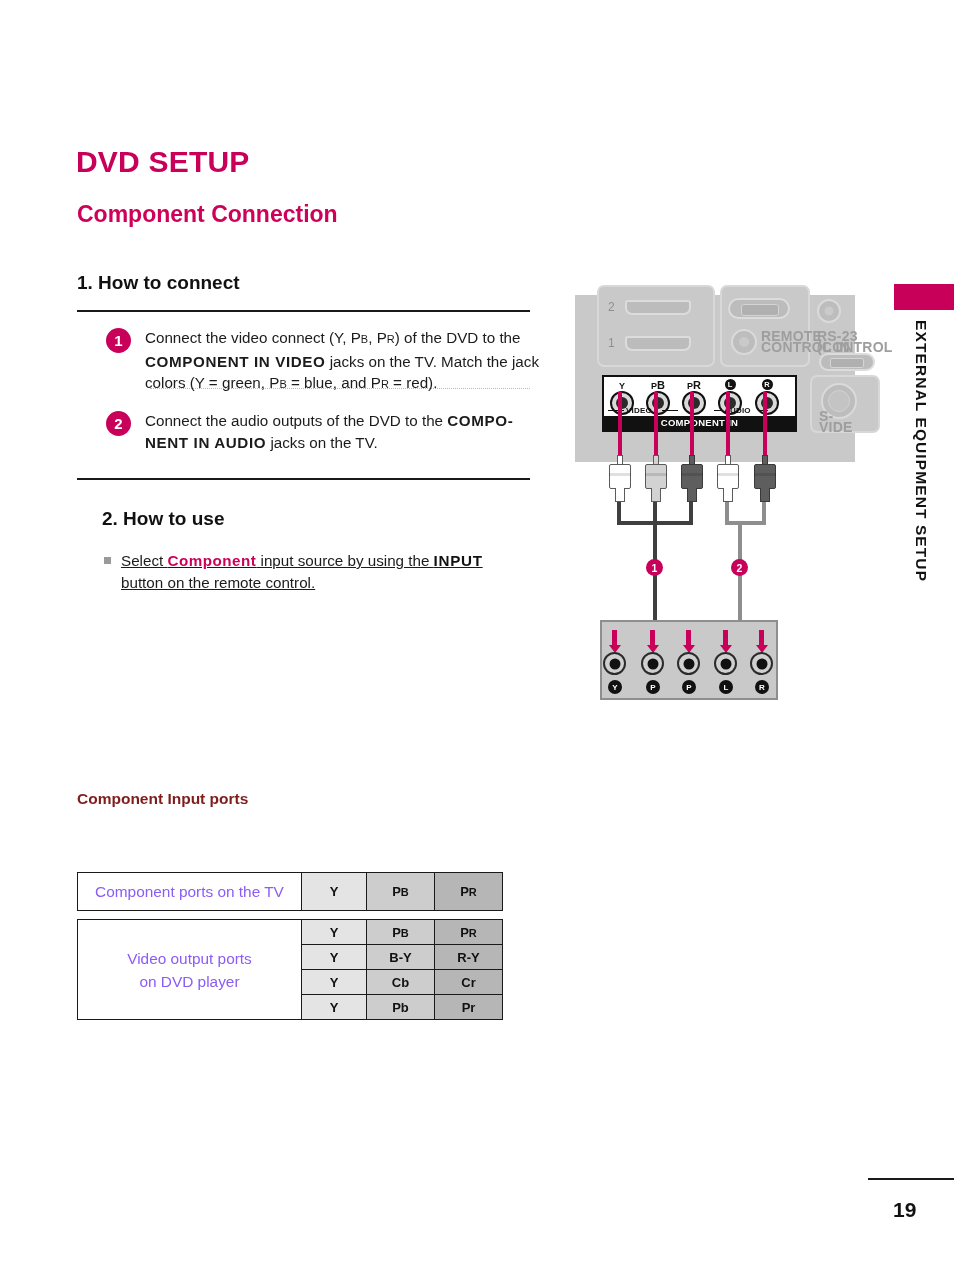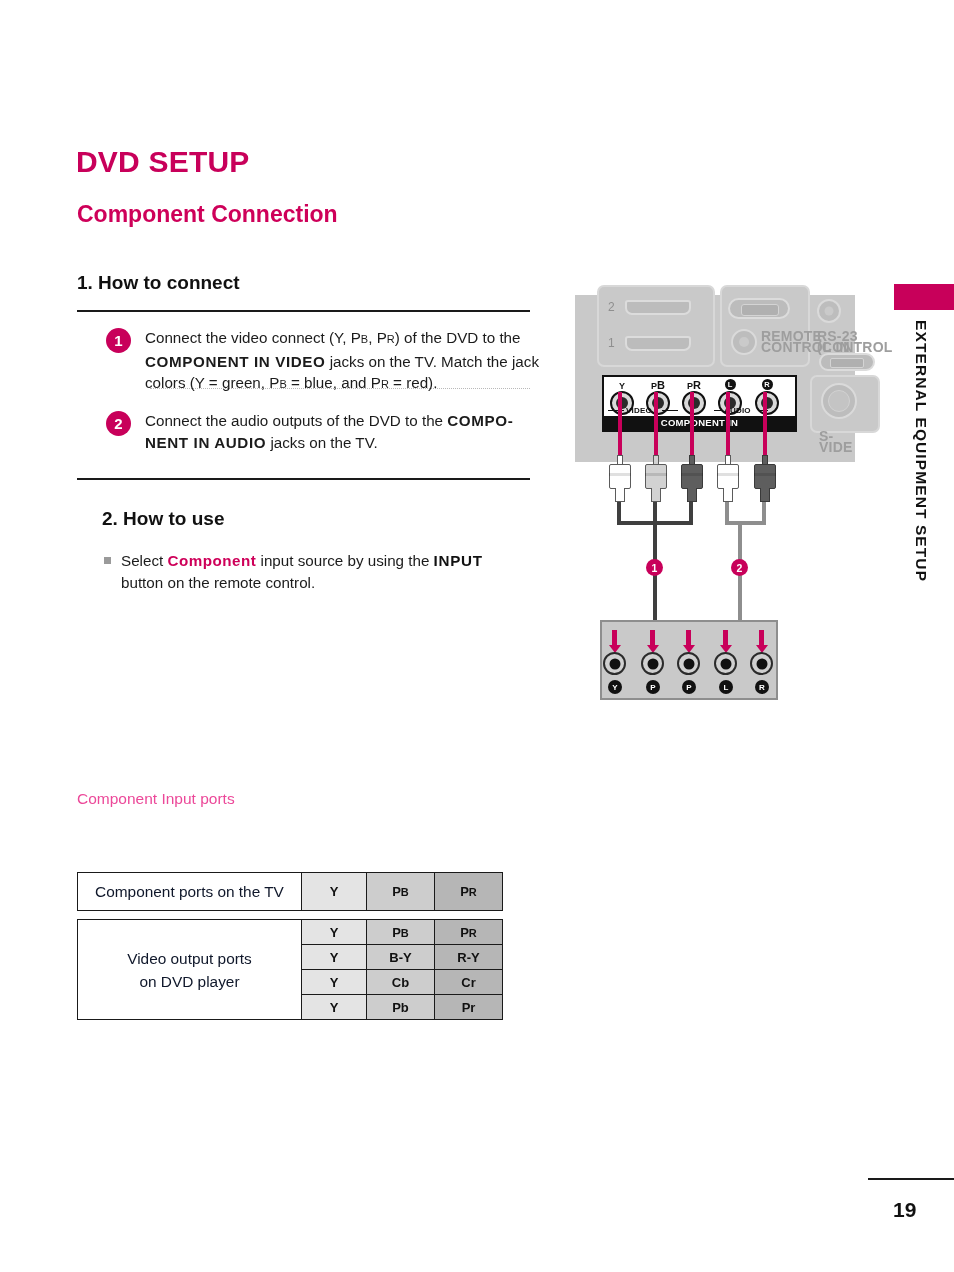--- a/index.html
+++ b/index.html
@@ -65,35 +65,35 @@
   }
   .bullet-tx {
     margin-left: 10px; font-size: 15.2px; line-height: 21.5px; color: #1b1b1b;
   }
   .magenta-b { color: #ce0059; font-weight: bold; letter-spacing: .5px; }
   .black-b { font-weight: bold; letter-spacing: .7px; color: #111; }
 
   
   .cip-title {
     position: absolute; left: 77px; top: 790px;
-    font-size: 15.5px; font-weight: normal; color: #ec4899;
+    font-size: 15.5px; font-weight: bold; color: #7f1d1d;
   }
   .cip-sub {
     position: absolute; left: 77px; top: 815px;
     font-size: 14.6px; font-weight: bold; color: #1b1b1b;
   }
 
   
   .tbl { position: absolute; border-collapse: collapse; }
   .tbl td {
     border: 1.4px solid #1a1a1a;
     text-align: center; vertical-align: middle;
   }
   .lbl-cell {
-    font-size: 15.4px; color: #0f172a; padding: 7px 10px;
+    font-size: 15.4px; color: #8b5cf6; padding: 7px 10px;
     line-height: 23px;
   }
   .c1 { background: #e4e4e4; }
   .c2 { background: #cdcdcd; }
   .c3 { background: #b6b6b6; }
   .val-cell { font-size: 13px; font-weight: bold; color: #111; }
 
   
   .side-tab {
     position: absolute; left: 894px; top: 284px;
@@ -288,21 +288,21 @@
     <div class="step-text">
       <span>Connect the audio outputs of the DVD to the </span><span class="b">COMPO-NENT IN AUDIO</span><span> jacks on the TV.</span>
     </div>
   </div>
 
   <div class="h3-use">2. How to use</div>
 
   <div class="bullets">
     <div class="bullet-row">
       <div class="bullet-sq"></div>
-      <div class="bullet-tx" style="width:400px;">
+      <div class="bullet-tx" style="width:400px;text-decoration:underline;">
         <span>Select </span><span class="magenta-b">Component</span><span> input source by using the </span><span class="black-b">INPUT</span><span> button on the remote control.</span>
       </div>
     </div>
   </div>
 
   <div class="cip-title">Component Input ports</div>
 
   <table class="tbl" style="left:77px; top:872px;">
     <tbody>
         <tr>
@@ -408,21 +408,21 @@
         <span>(CONTROL</span>
       </div>
       <div class="dsub" style="left:244px; top:58px;">
           <i></i>
         </div>
 
       <div class="grp-box" style="left:235px; top:80px; width:70px; height:58px;"></div>
       <div class="svid" style="left:246px; top:88px;">
           <i></i>
         </div>
-      <div class="gray-lbl" style="left:244px; top:136px;">S-VIDE</div>
+      <div class="gray-lbl" style="left:244px; top:116px;">S-VIDE</div>
 
       <div class="comp-block">
         <div class="comp-lbl" style="left:5px;"><span>Y</span><span class="sub"></span></div>
         <div class="comp-lbl" style="left:41px;"><span>P</span><span class="sub">B</span></div>
         <div class="comp-lbl" style="left:77px;"><span>P</span><span class="sub">R</span></div>
         <div class="comp-lbl" style="left:113px;"><span style="display:inline-block;width:11px;height:11px;border-radius:50%;background:#111;color:#fff;font-size:7.5px;line-height:11px;">L</span></div>
         <div class="comp-lbl" style="left:150px;"><span style="display:inline-block;width:11px;height:11px;border-radius:50%;background:#111;color:#fff;font-size:7.5px;line-height:11px;">R</span></div>
 
         <div class="rca-jack" style="left:6px;">
             <i></i>

